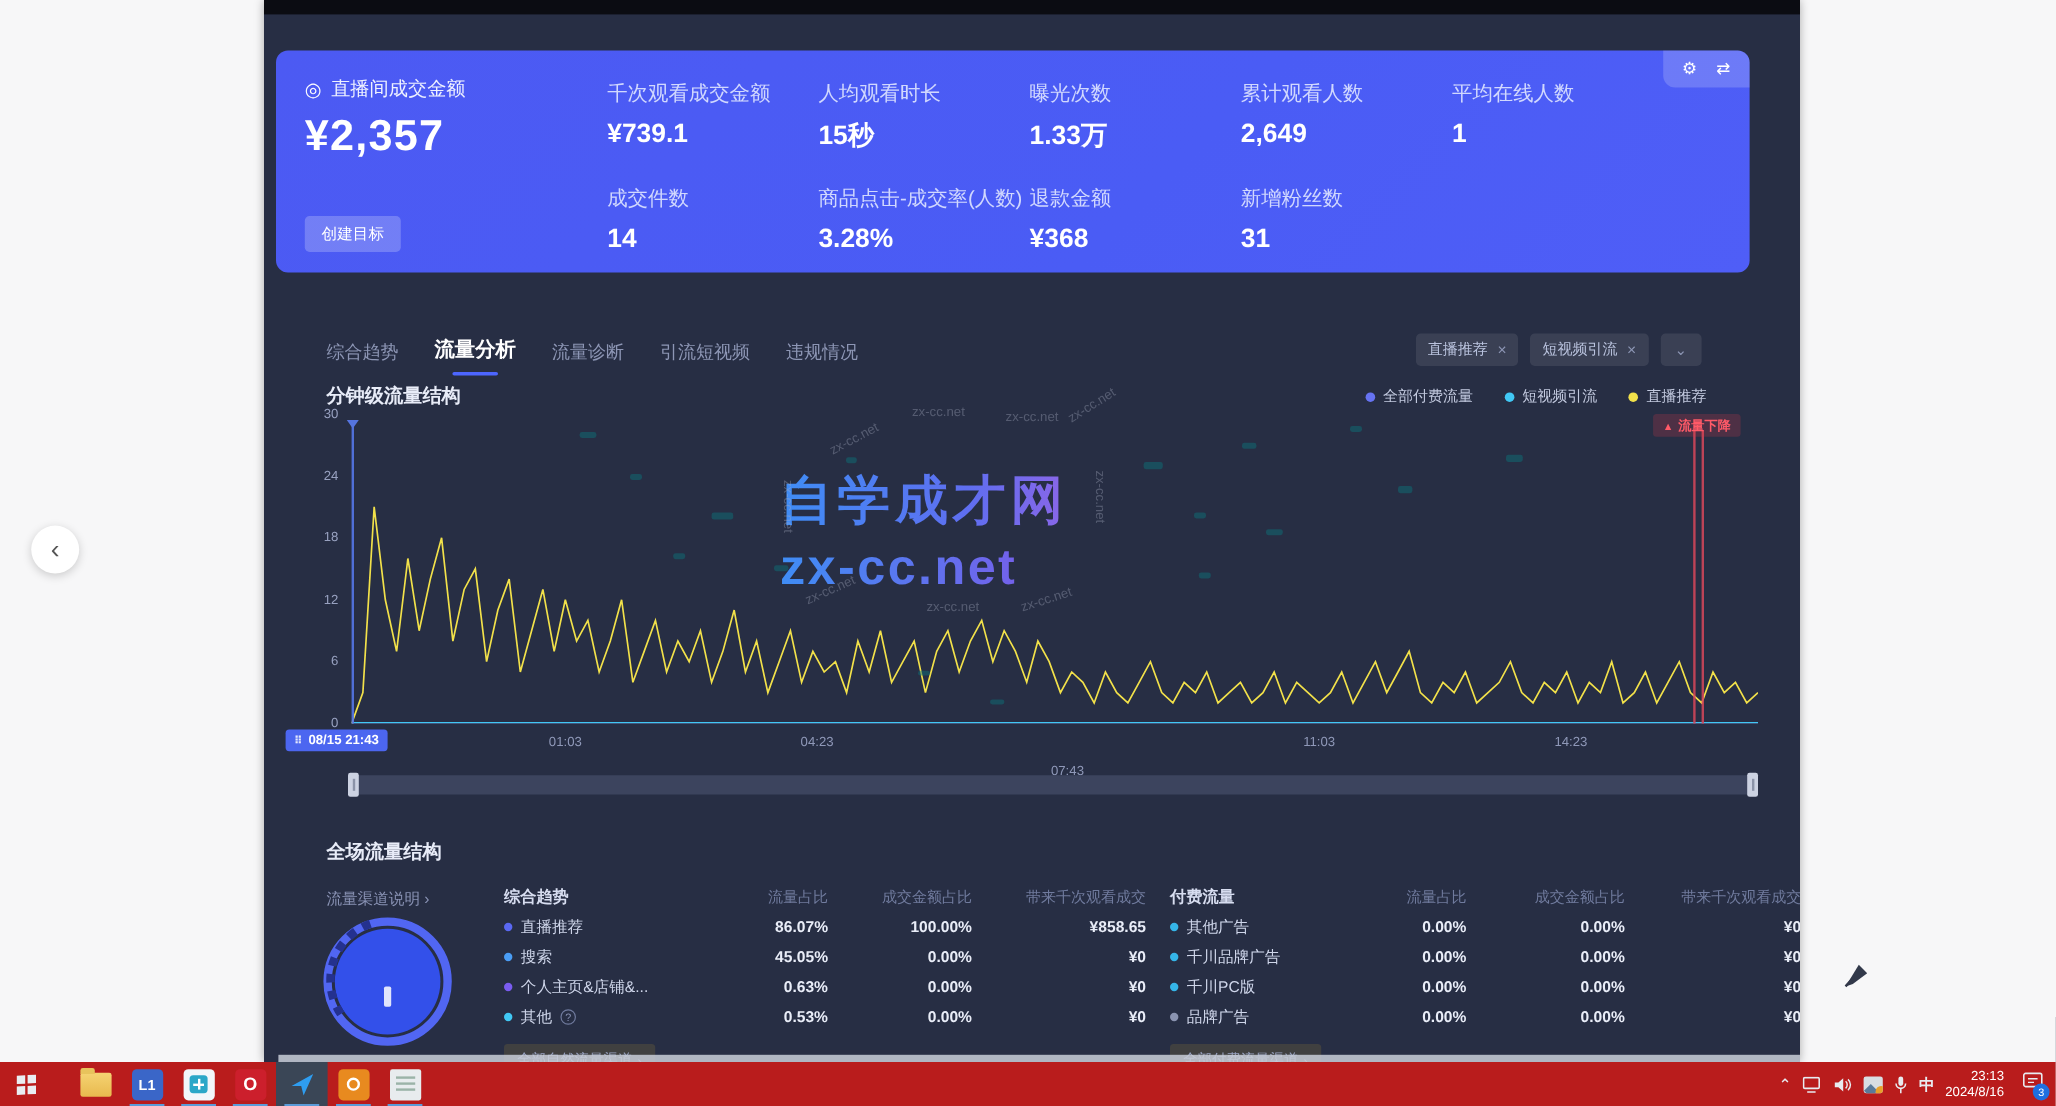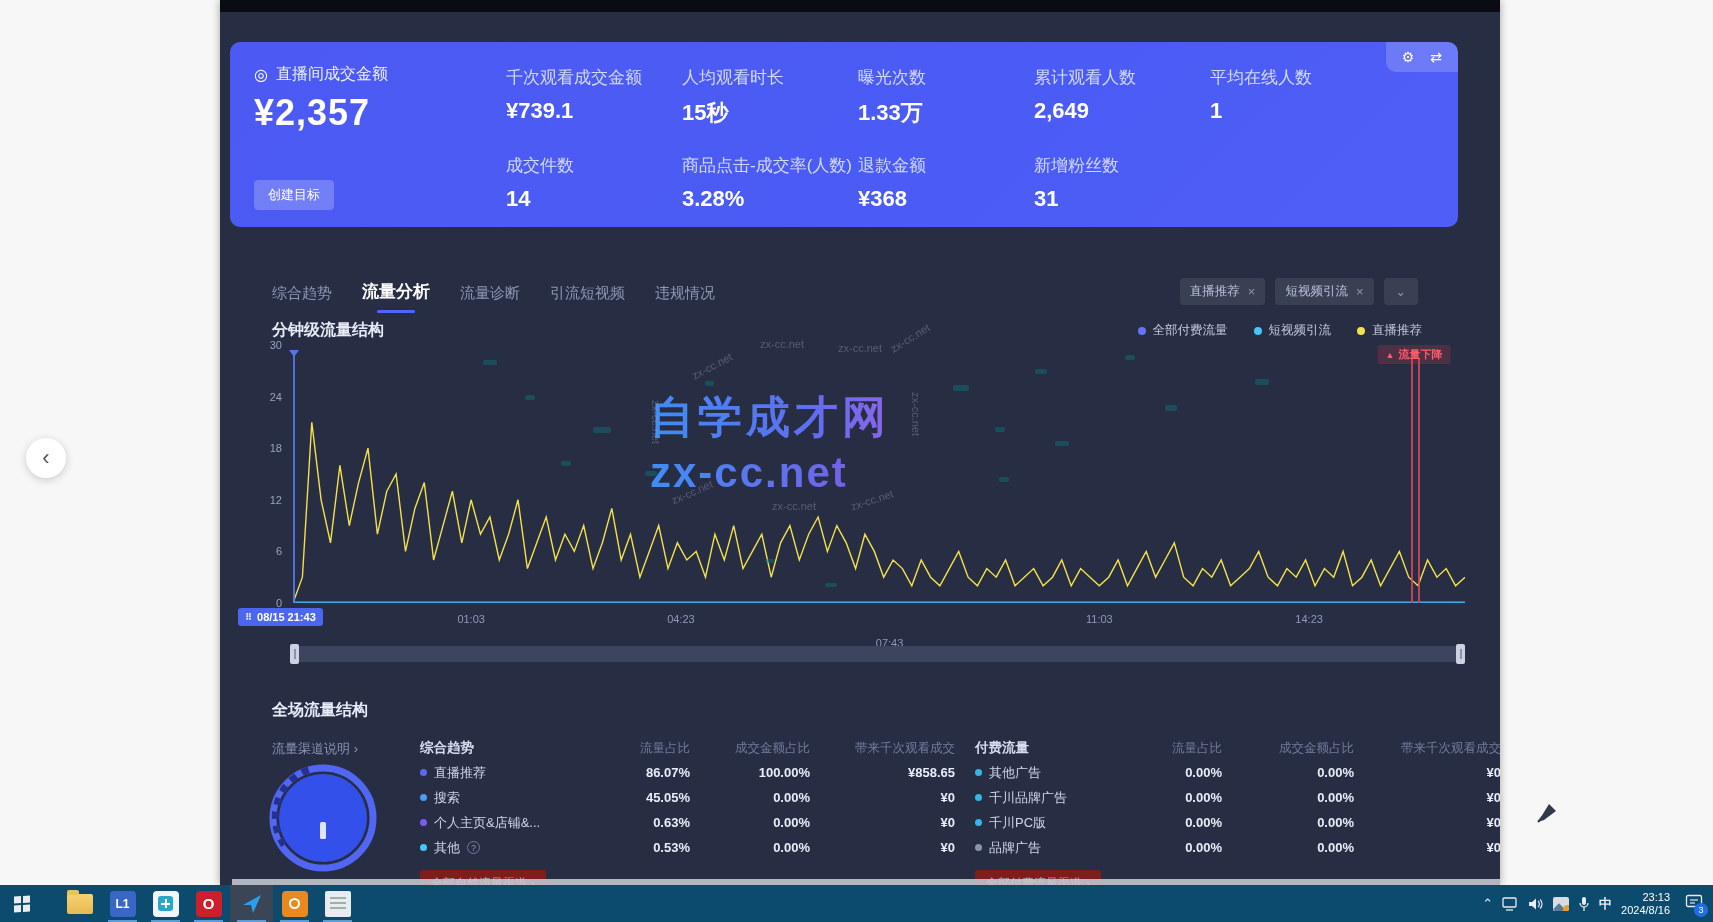--- a/index.html
+++ b/index.html
@@ -80,30 +80,30 @@
   .tbl.natural .hrow, .tbl.natural .drow { grid-template-columns:195px 75px 120px 145px; }
   .tbl.paid .hrow, .tbl.paid .drow { grid-template-columns:150px 85px 120px 135px;gap:12px; }
   .tbl .hrow { height:24px; }
   .tbl .drow { height:25px; }
   .tbl .h-name { color:#d7ddf0; font-size:13.5px; font-weight:700; }
   .tbl .h-col { color:#707b9e; font-size:12.5px; text-align:right; }
   .tbl .c-name { color:#cfd6ea; font-size:13px; display:flex; align-items:center; gap:7px; white-space:nowrap; overflow:hidden; }
   .tbl .c-name .dot { width:7px; height:7px; border-radius:50%; flex:none; }
   .tbl .c-val { color:#e9edf8; font-size:13px; font-weight:600; text-align:right; }
   .help-circle { width:13px; height:13px; border:1px solid #707b9e; border-radius:50%; color:#8a93b5; font-size:9px; display:inline-flex; align-items:center; justify-content:center; cursor:pointer; }
-  .tbl-footer { margin-top:10px; display:inline-flex; gap:4px; align-items:center; background:#7f1d1d; color:#98a2c0; font-size:12px; padding:5px 11px; border-radius:3px; cursor:pointer; }
+  .tbl-footer { margin-top:10px; display:inline-flex; gap:4px; align-items:center; background:#404040; color:#98a2c0; font-size:12px; padding:5px 11px; border-radius:3px; cursor:pointer; }
 
   .bottom-strip { position:absolute; left:12px; bottom:0; width:1268px; height:6px; background:#c9ced8; opacity:.85; }
 
   
   .back-btn { position:absolute; left:26px; top:438px; width:40px; height:40px; border-radius:50%; background:#fff; box-shadow:0 2px 8px rgba(0,0,0,.18); display:flex; align-items:center; justify-content:center; color:#555; font-size:22px; cursor:pointer; }
   .pen-icon { position:absolute; left:1534px; top:800px; }
 
   
-  .taskbar { position:absolute; left:0; bottom:0; width:1713px; height:37px; background:#0c4a6e; display:flex; align-items:center; }
+  .taskbar { position:absolute; left:0; bottom:0; width:1713px; height:37px; background:#b91c1c; display:flex; align-items:center; }
   .tb-start { width:44px; height:37px; display:flex; align-items:center; justify-content:center; cursor:pointer; }
   .win-logo { display:grid; grid-template-columns:7px 7px; grid-gap:1.5px; transform:skewY(-3deg); }
   .win-logo i { display:block; width:7px; height:7px; background:#e9edf2; }
   .tb-app { width:43px; height:37px; display:flex; align-items:center; justify-content:center; position:relative; cursor:pointer; }
   .tb-app.running::after { content:""; position:absolute; left:7px; bottom:0; width:29px; height:2px; background:#5a9bd8; }
   .tb-app.active { background:#3a4656; }
   .tile { width:26px; height:26px; border-radius:4px; display:flex; align-items:center; justify-content:center; font-weight:700; }
   .tile-folder { position:relative; width:26px; height:20px; background:linear-gradient(#f5d372,#e8b94e); border-radius:2px; }
   .tile-folder::before { content:""; position:absolute; left:0; top:-4px; width:12px; height:5px; background:#e8c35c; border-radius:2px 2px 0 0; }
   .tile-l1 { background:#3a66c8; color:#fff; font-size:12px; }

